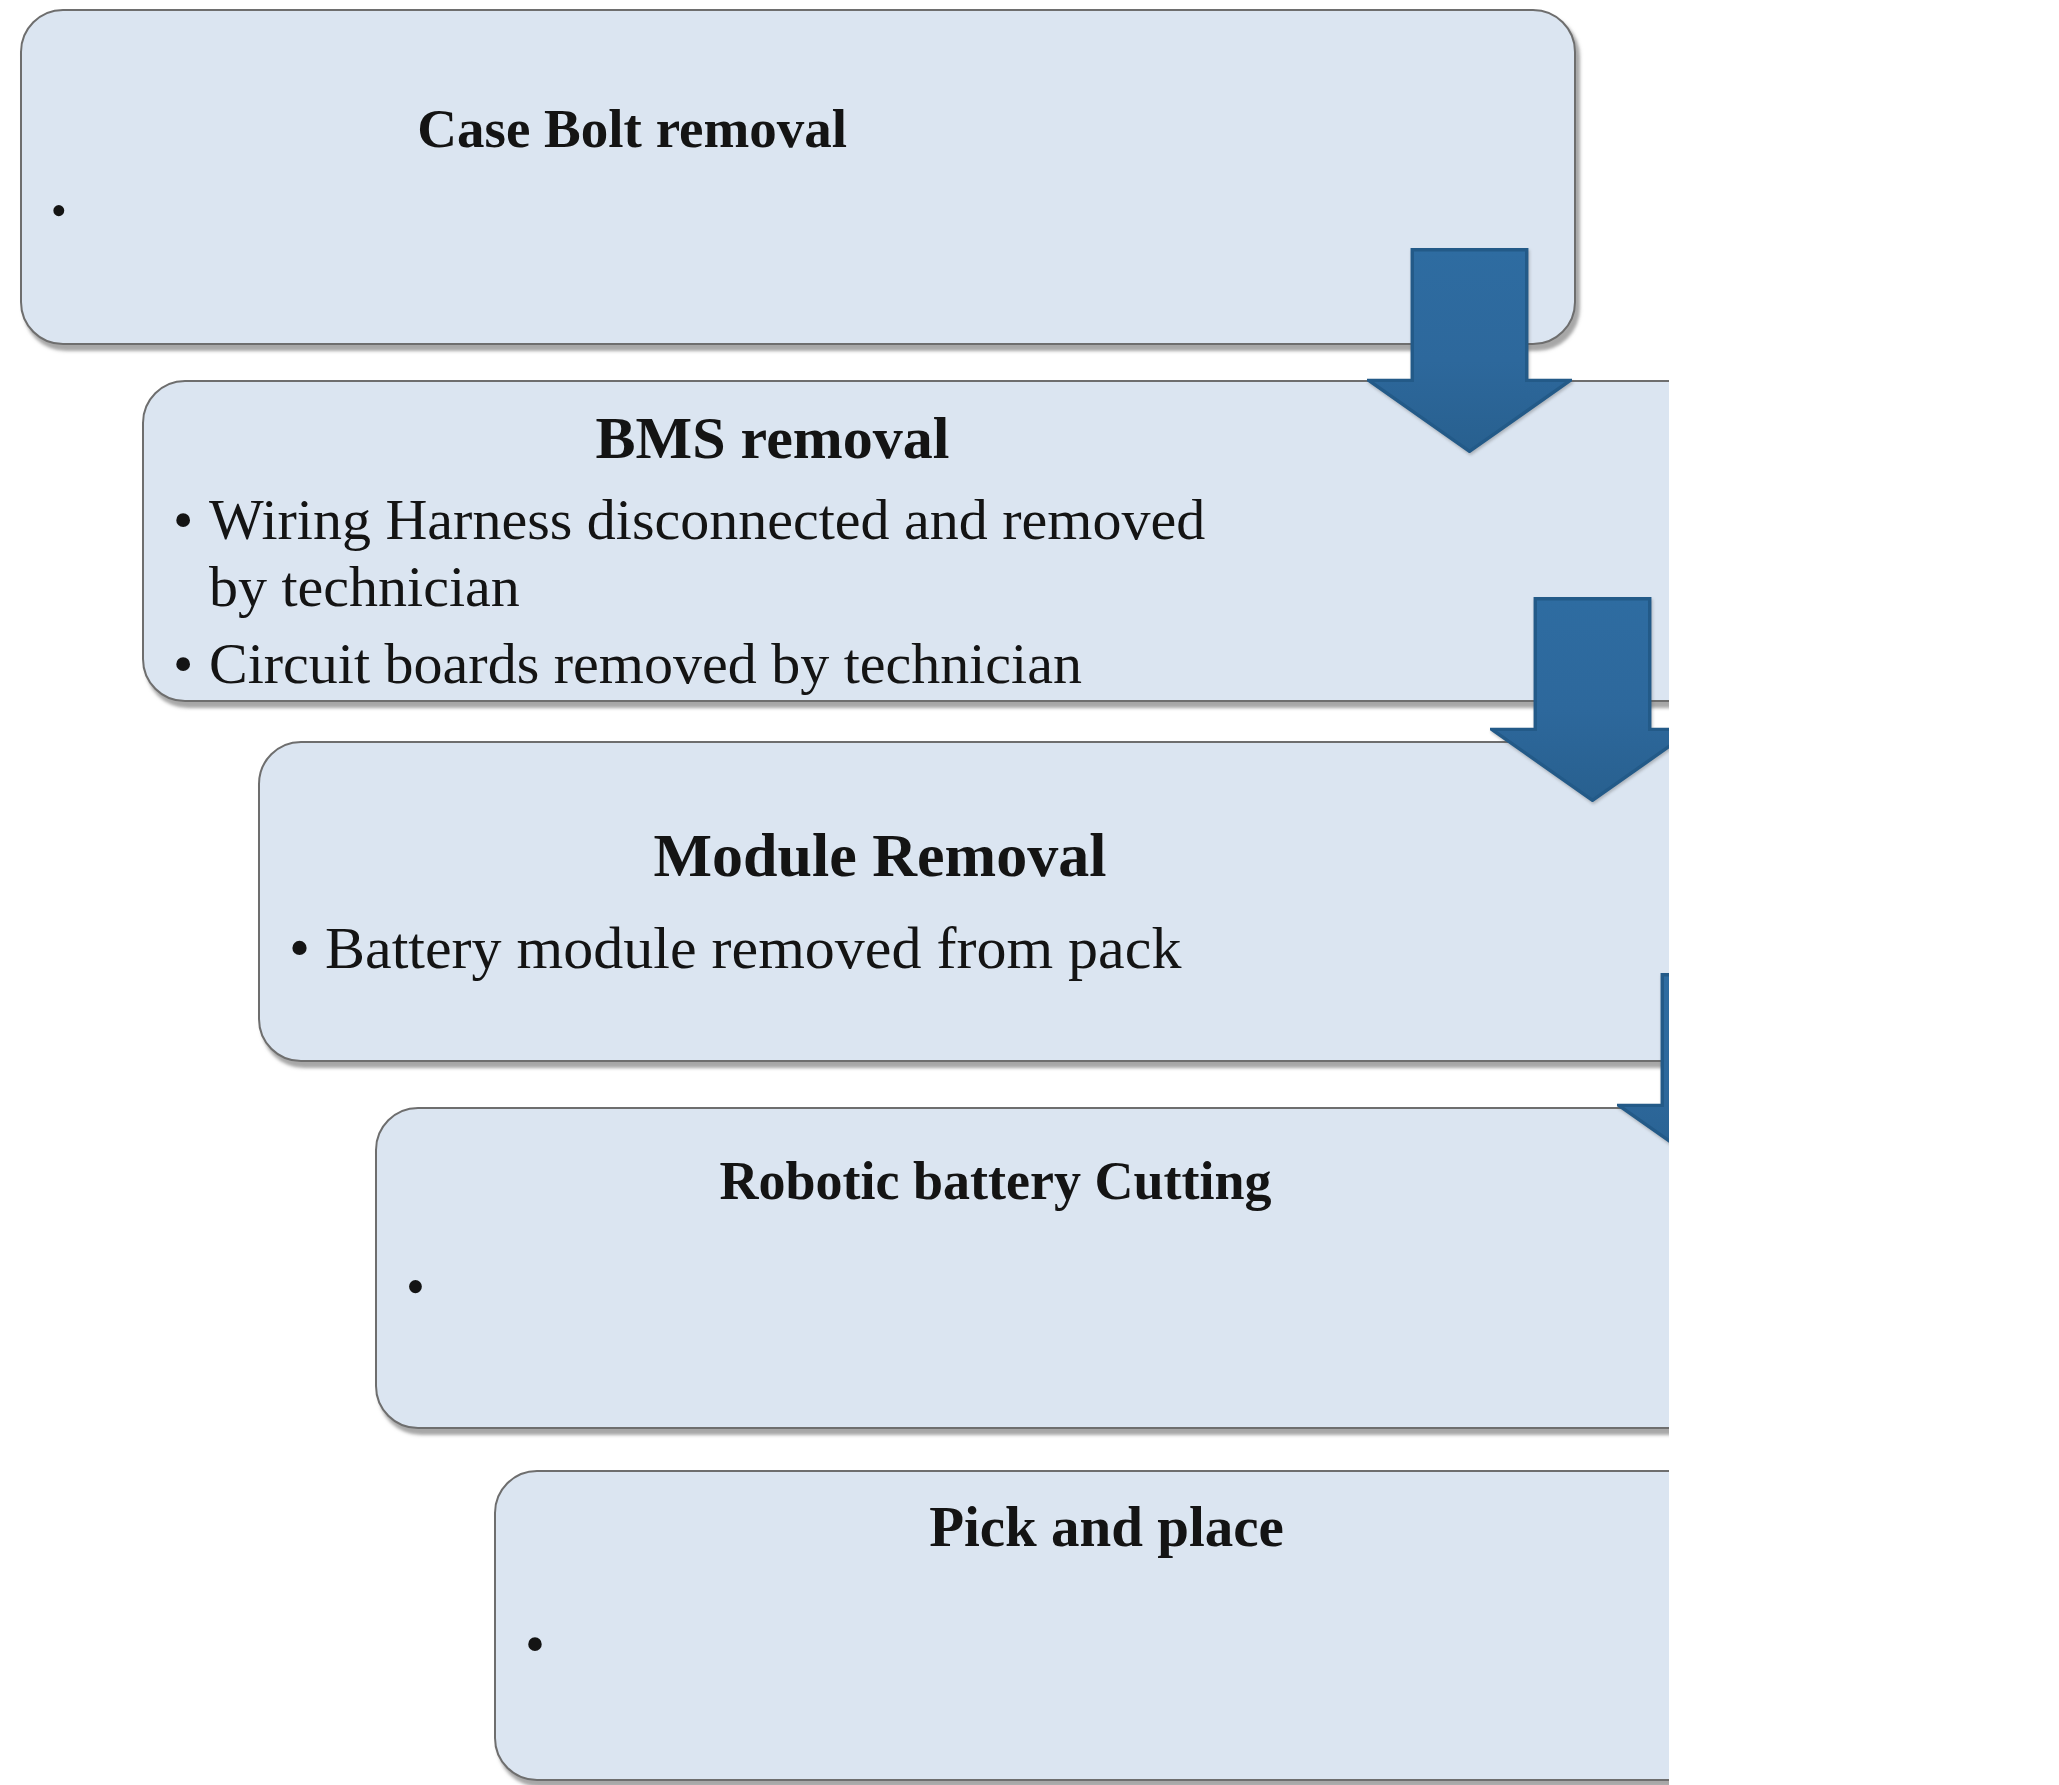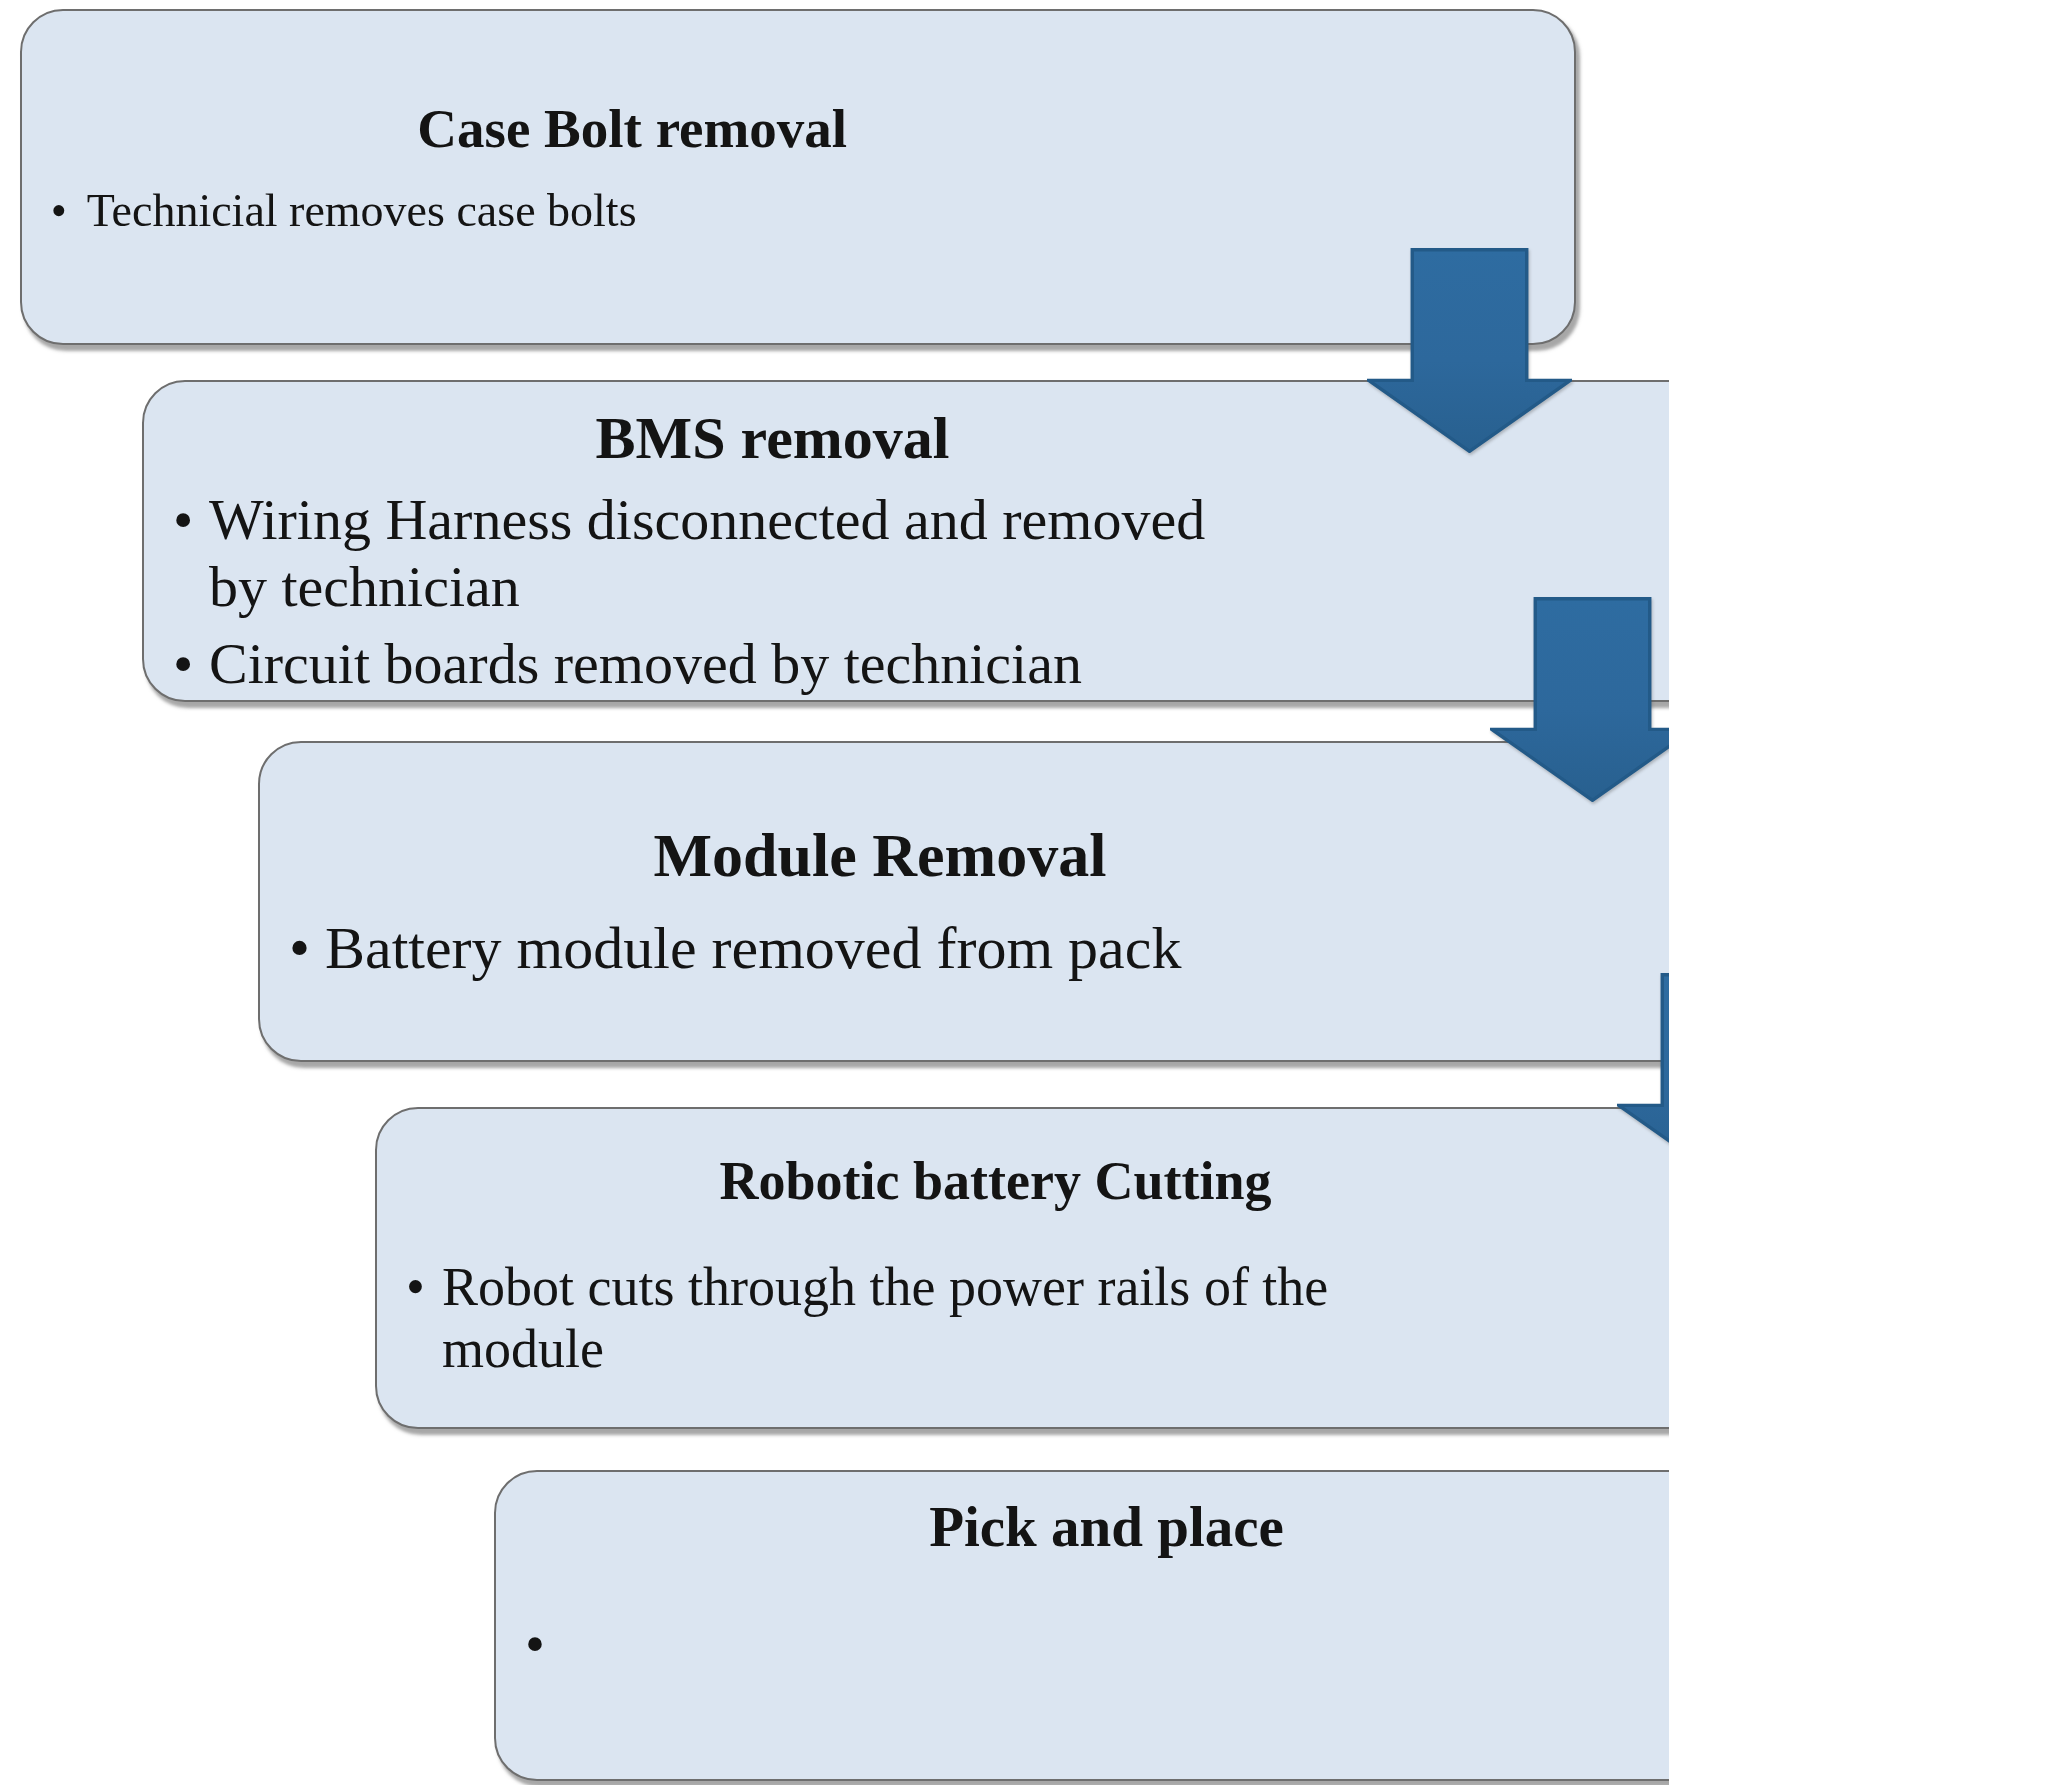--- a/index.html
+++ b/index.html
@@ -99,21 +99,20 @@
         <stop offset="1" stop-color="#28608f"></stop>
       </linearGradient>
     </defs>
   </svg>
 
   <div class="box b1">
     <div class="content">
       <div class="title">Case Bolt removal</div>
       <div class="bullet">
         <span class="marker">•</span>
-        <span class="bullet-text">Technicial removes case bolts</span>
       </div>
     </div>
   </div>
 
   <div class="box b2">
     <div class="content">
       <div class="title">BMS removal</div>
       <div class="bullet">
         <span class="marker">•</span>
         <span class="bullet-text">Wiring Harness disconnected and removed
@@ -134,22 +133,20 @@
         <span class="bullet-text">Battery module removed from pack</span>
       </div>
     </div>
   </div>
 
   <div class="box b4">
     <div class="content">
       <div class="title">Robotic battery Cutting</div>
       <div class="bullet">
         <span class="marker">•</span>
-        <span class="bullet-text">Robot cuts through the power rails of the
-module</span>
       </div>
     </div>
   </div>
 
   <div class="box b5">
     <div class="content">
       <div class="title">Pick and place</div>
       <div class="bullet">
         <span class="marker">•</span>
       </div>

